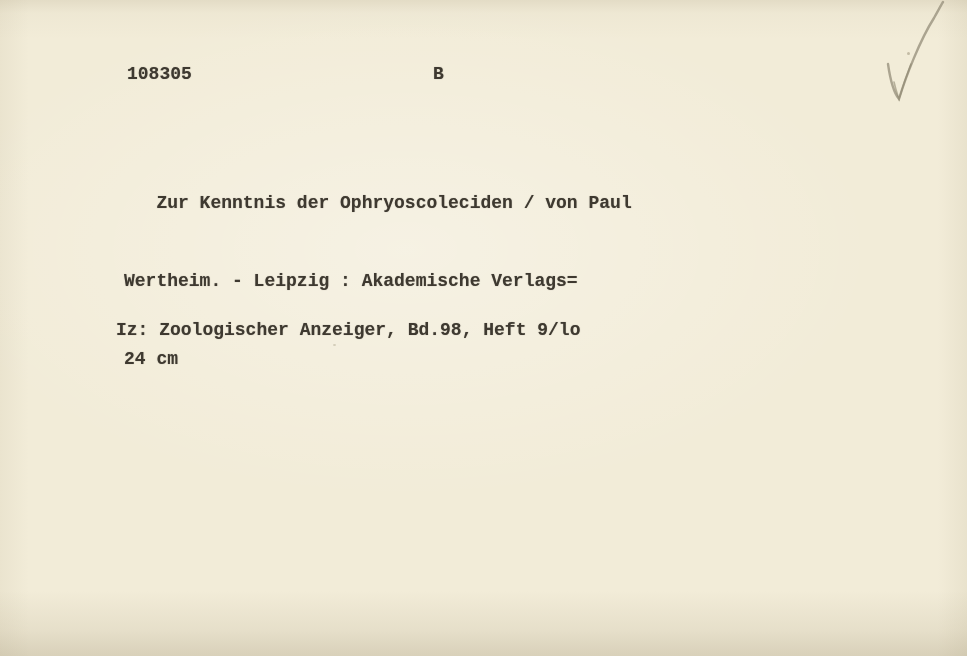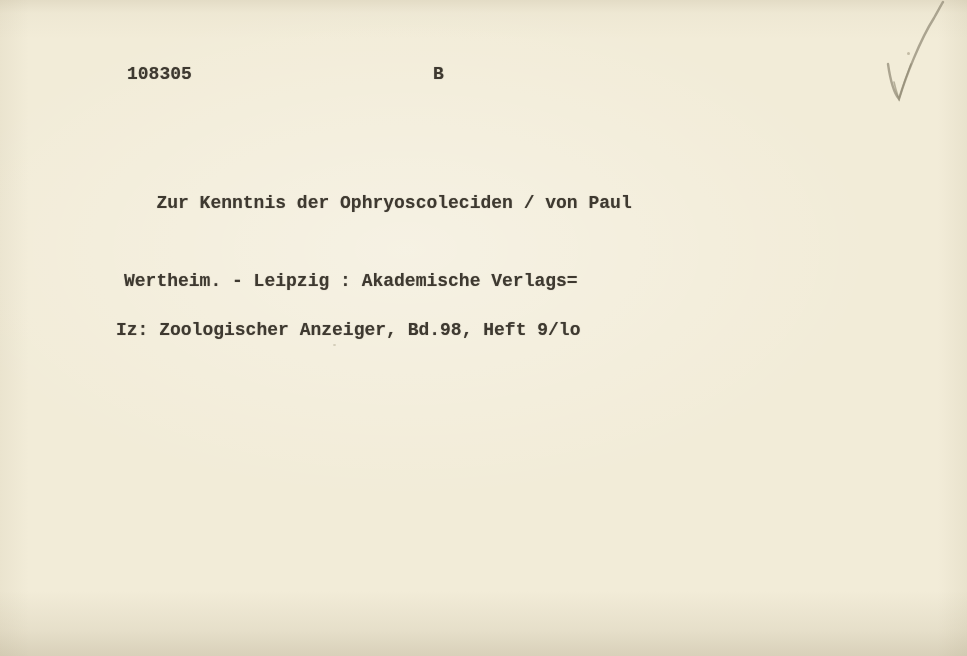--- a/index.html
+++ b/index.html
@@ -72,17 +72,18 @@
     <path d="M 18 64 C 20 78 24 93 29 99 C 36 76 50 40 64 18 C 68 11 71 5 73 2" fill="none" stroke="#9f9884" stroke-width="2.4" stroke-linecap="round" opacity="0.85"></path>
     <path d="M 24 82 C 26 91 28 96 29 99 C 32 89 36 77 41 64" fill="none" stroke="#8e876f" stroke-width="1.6" stroke-linecap="round" opacity="0.6"></path>
   </svg>
 
   <span class="speck speck-1"></span>
   <span class="speck speck-2"></span>
 
   <div class="type entry">
     <div>   Zur Kenntnis der Ophryoscoleciden / von Paul</div>
     <div>Wertheim. - Leipzig : Akademische Verlags=</div>
+    <div>24 cm</div>
   </div>
 
   <span class="type source-note">Iz: Zoologischer Anzeiger, Bd.98, Heft 9/lo</span>
 
 </div>
 
 </body></html>

